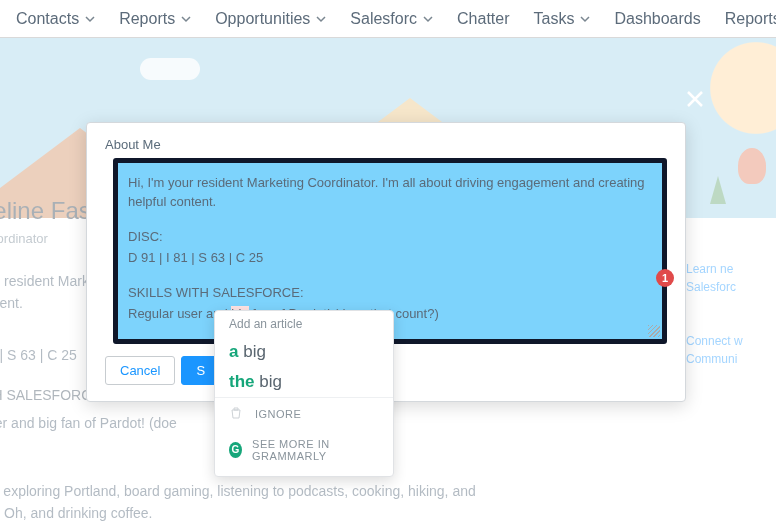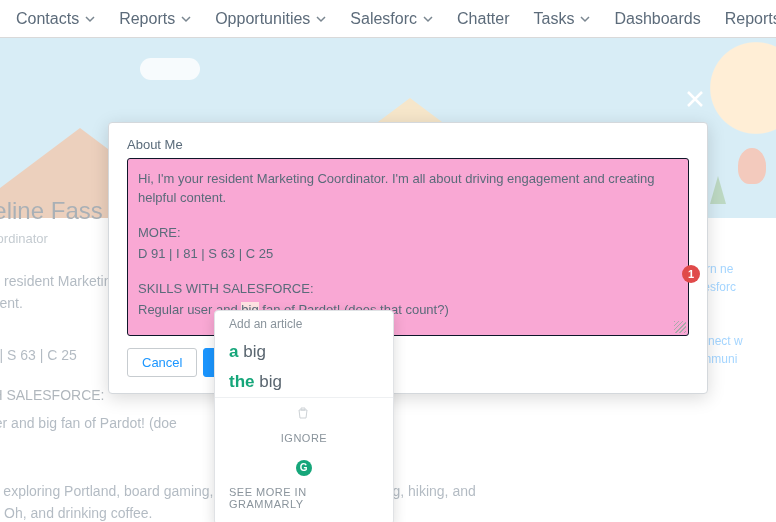--- a/index.html
+++ b/index.html
@@ -81,31 +81,32 @@
     color:#1b96ff;line-height:18px;z-index:1;}
   .learn-col div{margin-bottom:36px;}
 
   
   .close-x{
     position:absolute;right:70px;top:88px;z-index:20;cursor:pointer;
   }
 
   
   .modal {
-    position:absolute;left:108px;top:122px;width:600px;
+    position:absolute;left:86px;top:122px;width:600px;
     background:#fff;border:1px solid #d4d8dc;border-radius:4px;
     box-shadow:0 4px 18px rgba(0,0,0,.15);
     z-index:30;
     padding:14px 18px 16px 18px;
   }
   .modal-label{font-size:13px;color:#5a6b7a;margin-bottom:6px;}
   .ta-wrap{
     position:relative;
-    border:1px solid #0f172a;border-radius:3px;
-    background:#f9a8d4;
+    border:5px solid #0f172a;border-radius:3px;
+    background:#7dd3fc;
+    margin-left:8px;
   }
   .ta {
     width:100%;
     height:176px;
     overflow-y:scroll;
     padding:10px 10px;
     font-size:13px;
     line-height:19px;
     color:#5a6b7a;
     resize:none;
@@ -133,21 +134,21 @@
     box-shadow:0 4px 14px rgba(0,0,0,.14);
     z-index:40;
     font-size:13px;color:#7a8690;
     padding:6px 0 6px 0;
   }
   .gpopup .ghead{font-size:12px;color:#8a949c;padding:0 14px 6px 14px;}
   .gsugg{padding:5px 14px;font-size:17px;color:#5a6670;cursor:pointer;}
   .gsugg .art{color:#16a67a;font-weight:600;}
   .gaction{display:flex;align-items:center;gap:10px;padding:8px 14px;
     font-size:11px;letter-spacing:.5px;color:#8a949c;cursor:pointer;
-    border-top:1px solid #eef0f2;text-transform:uppercase;flex-direction:column;}
+    border-top:1px solid #eef0f2;text-transform:uppercase;}
   .gaction:first-of-type{border-top:1px solid #eef0f2;margin-top:4px;}
   .gicon{width:16px;height:16px;display:inline-block;opacity:.5;}
   .glogo{width:16px;height:16px;border-radius:50%;background:#16a67a;
     color:#fff;text-align:center;font-size:10px;line-height:16px;font-weight:bold;}
 
   
   .ta::-webkit-scrollbar{width:16px;background:#f0f0f0;}
   .ta::-webkit-scrollbar-thumb{background:#cfd3d6;}
 </style>
 </head>
@@ -231,21 +232,21 @@
   <svg width="22" height="22" viewBox="0 0 22 22">
       <path d="M4 4l14 14M18 4L4 18" stroke="#fff" stroke-width="2.5"></path>
     </svg>
 </div>
 
 <div class="modal">
   <div class="modal-label">About Me</div>
   <div class="ta-wrap">
     <div class="ta">
       <p>Hi, I'm your resident Marketing Coordinator. I'm all about driving engagement and creating helpful content.</p>
-      <p>MORE:</p>
+      <p>DISC:</p>
       <p class="disc-line">D 91 | I 81 | S 63 | C 25</p>
       <p>SKILLS WITH SALESFORCE:</p>
       <p class="skill-line"><span>Regular user and </span><span class="miss">big</span><span> fan of Pardot! (does that count?)</span></p>
 
     </div>
     <div class="resizer"></div>
     <div class="badge">1</div>
   </div>
   <div class="modal-actions">
     <button class="btn">Cancel</button>

